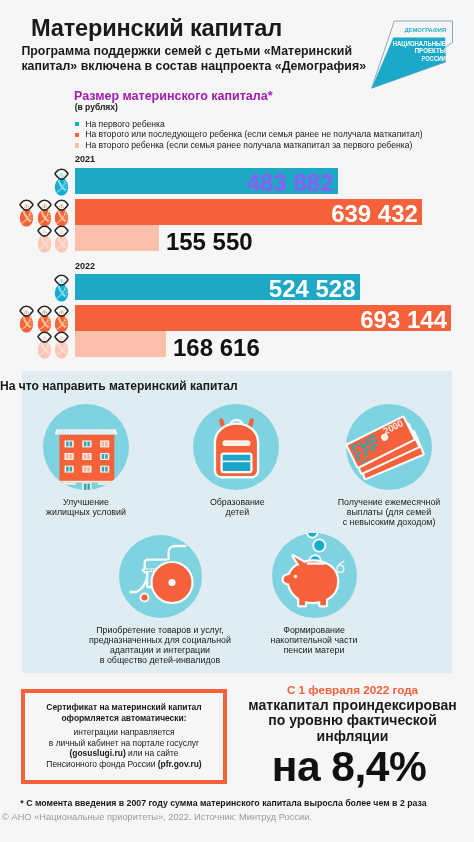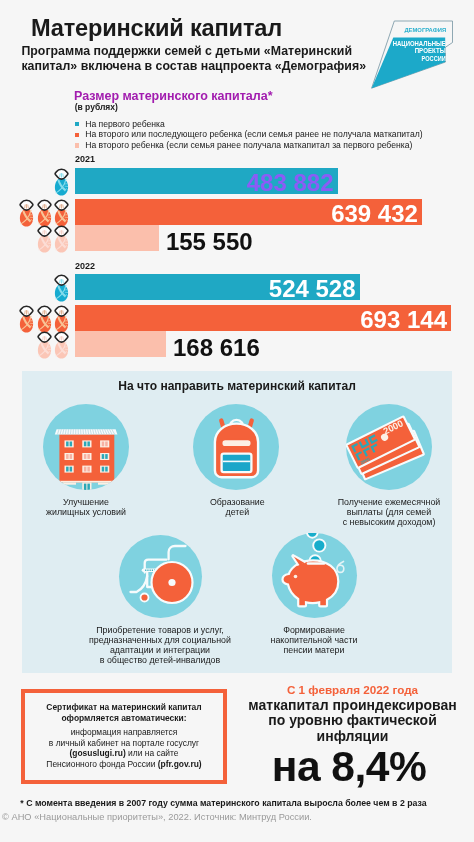--- a/index.html
+++ b/index.html
@@ -26,21 +26,21 @@
   .bar { position:absolute; height:26px; }
   .barval { position:absolute; font-size:24px; font-weight:bold; line-height:26px; white-space:nowrap; }
 
 
   .logo { position:absolute; left:365px; top:8px; width:109px; height:87px; }
 
   .baby { position:absolute; width:15px; height:29px; }
 
   
   .panel { position:absolute; left:22px; top:371px; width:430px; height:302px; background:#DFEDF2; }
-  .panel-title { position:absolute; left:0; top:378.5px; width:474px; text-align:center; font-size:12.05px; font-weight:bold; color:#1a1a1a; }
+  .panel-title { position:absolute; left:0; top:378.5px; width:474px; text-align:left; font-size:12.05px; font-weight:bold; color:#1a1a1a; }
   .icircle { position:absolute; border-radius:50%; background:#7FD2E0; }
 
   .icap { position:absolute; font-size:8.85px; line-height:10.1px; color:#1a1a1a; text-align:center; }
 
   
   .certbox { position:absolute; left:21px; top:689px; width:206px; height:95px; border:4.3px solid #F4613A; background:#f6f6f6; }
   .cert-bold { position:absolute; left:21px; top:702.3px; width:206px; text-align:center; font-size:8.45px; font-weight:bold; line-height:11.1px; color:#1a1a1a; }
   .cert-body { position:absolute; left:21px; top:727px; width:206px; text-align:center; font-size:8.45px; line-height:10.72px; color:#1a1a1a; }
   .cert-body b { font-weight:bold; }
 
@@ -244,21 +244,21 @@
         <div>пенсии матери</div>
       </div>
     </div>
 
   <div class="certbox" style="border-color: rgb(244, 97, 58);"></div>
   <div class="cert-bold" id="certBold">
       <div>Сертификат на материнский капитал</div>
       <div>оформляется автоматически:</div>
     </div>
   <div class="cert-body" id="certBody">
-      <div>информация направляется</div>
+      <div>интеграции направляется</div>
       <div>в личный кабинет на портале госуслуг</div>
       <div><b>(gosuslugi.ru)</b> или на сайте</div>
       <div>Пенсионного фонда России <b>(pfr.gov.ru)</b></div>
     </div>
 
   <div class="ix-head">С 1 февраля 2022 года</div>
   <div class="ix-body" id="ixBody">
       <div>маткапитал проиндексирован</div>
       <div>по уровню фактической</div>
       <div>инфляции</div>

